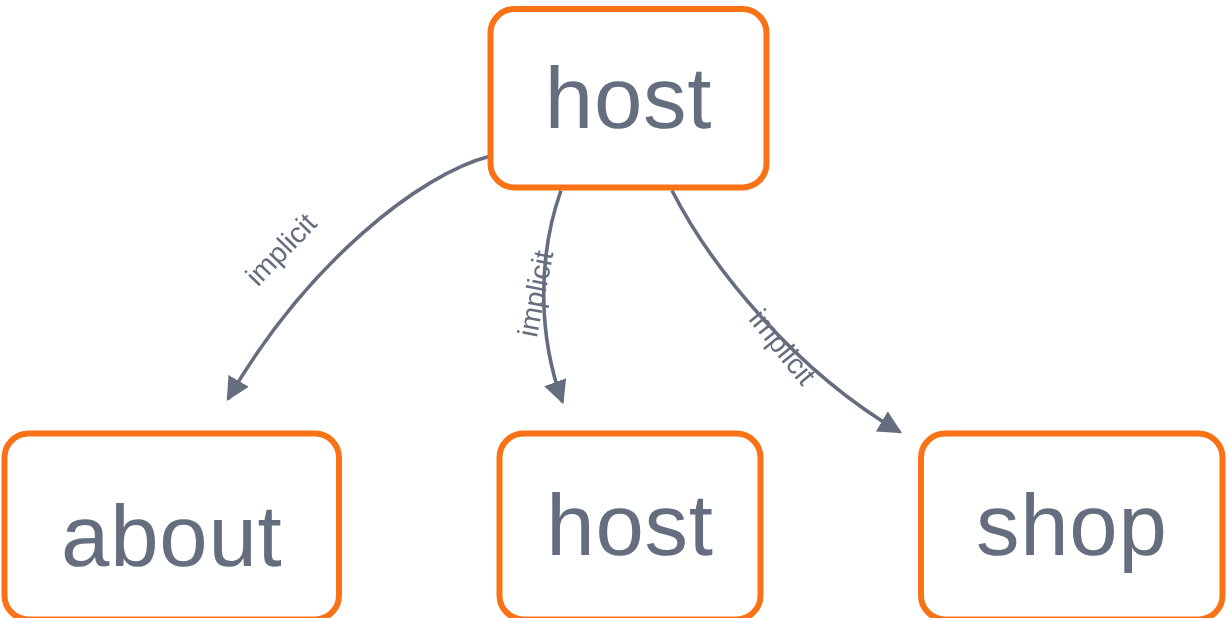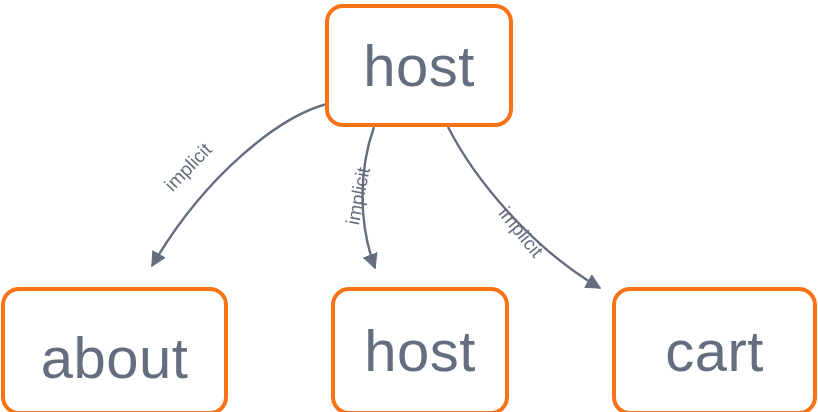--- a/index.html
+++ b/index.html
@@ -123,21 +123,21 @@
 
   <div class="node" id="node-about">
     <span class="node-label">about</span>
   </div>
 
   <div class="node" id="node-cart">
     <span class="node-label">host</span>
   </div>
 
   <div class="node" id="node-shop">
-    <span class="node-label">cart</span>
+    <span class="node-label">shop</span>
   </div>
 
   <span class="edge-label" id="edge-label-about">implicit</span>
 
   <span class="edge-label" id="edge-label-cart">implicit</span>
 
   <span class="edge-label" id="edge-label-shop">implicit</span>
 
 </div>
 

